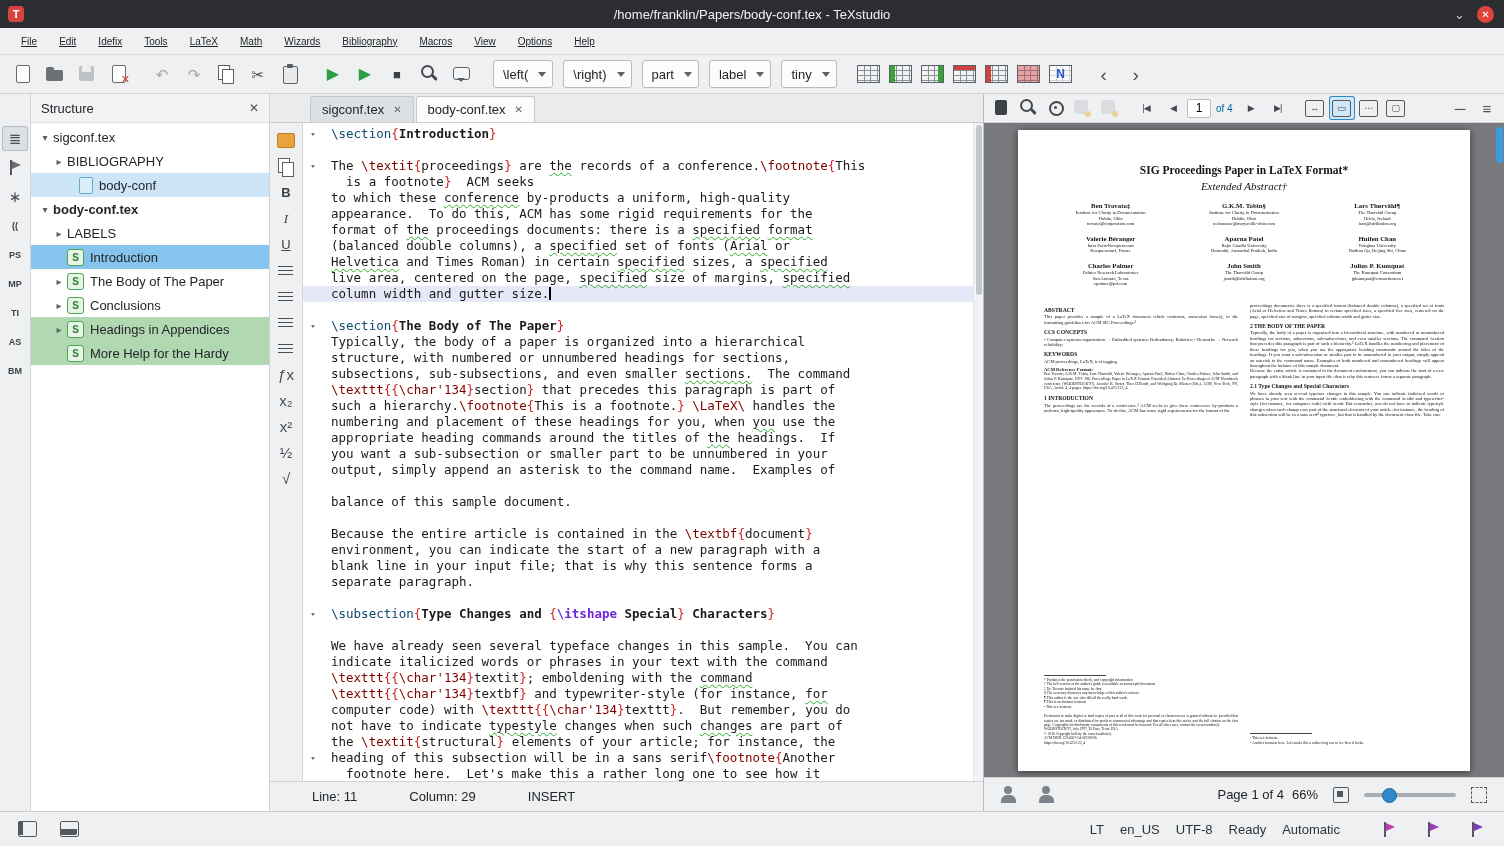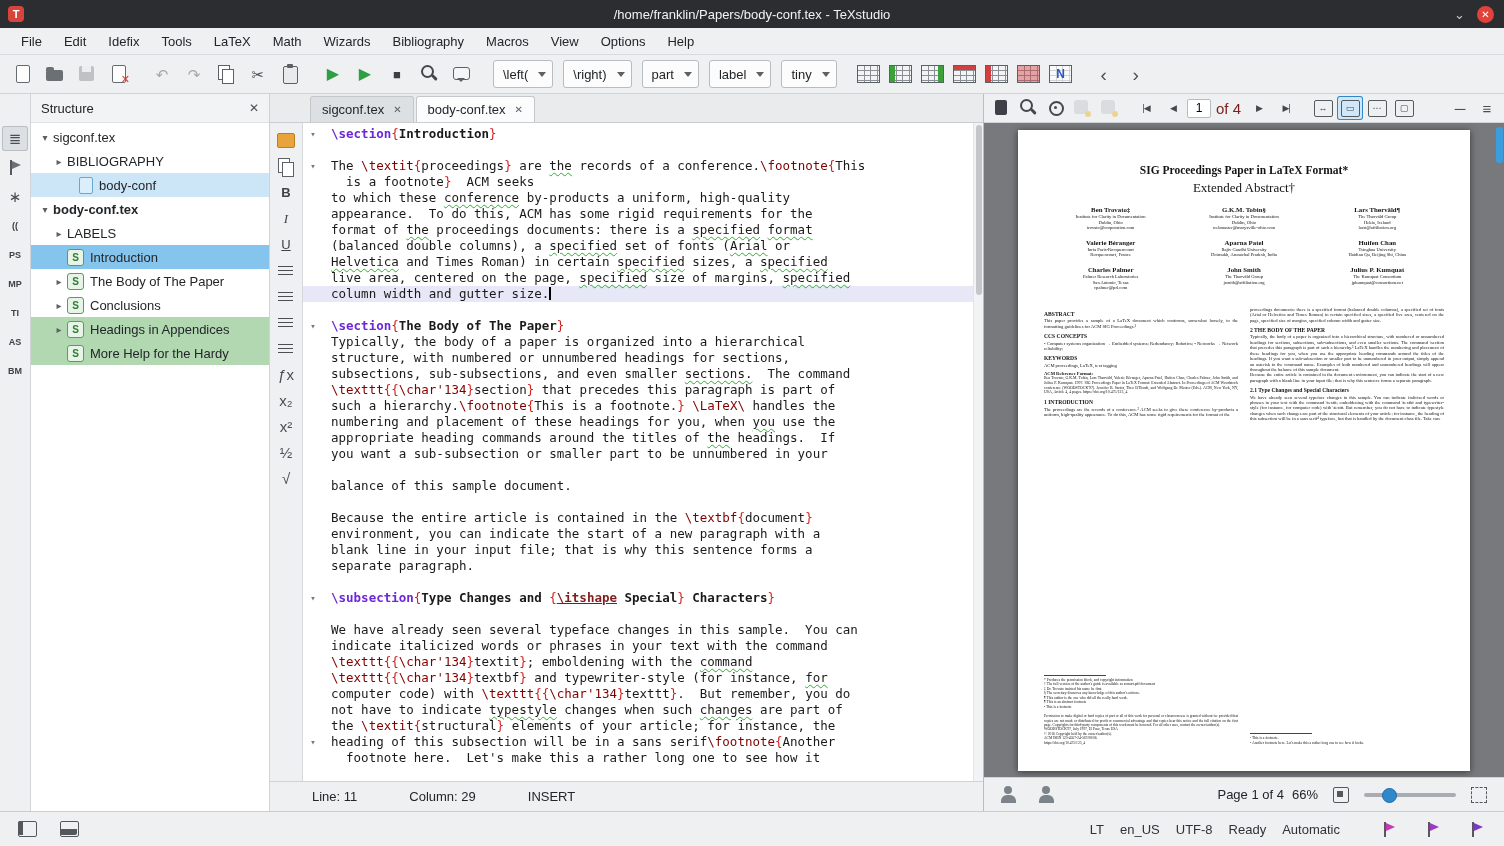--- a/index.html
+++ b/index.html
@@ -6,21 +6,21 @@
   #app{width:1504px;height:846px;background:#eef0f1;font-family:"Liberation Sans","DejaVu Sans",sans-serif;color:#232629;display:flex;flex-direction:column;overflow:hidden;position:relative;}
   
   .titlebar{height:28px;background:#2b2d30;color:#fff;display:flex;align-items:center;flex:0 0 auto;position:relative;}
   .app-icon{width:16px;height:16px;border-radius:4px;background:#d8443c;color:#fff;font-size:11px;font-weight:bold;display:flex;align-items:center;justify-content:center;margin-left:8px;}
   .win-title{position:absolute;left:0;right:0;text-align:center;font-size:13px;color:#f2f2f2;}
   .win-controls{margin-left:auto;display:flex;align-items:center;gap:12px;margin-right:10px;z-index:2;}
   .win-shade{color:#c7c9cc;font-size:13px;cursor:default;}
   .win-close{width:17px;height:17px;border-radius:50%;background:#e0433b;color:#fff;font-size:10px;display:flex;align-items:center;justify-content:center;}
   
   .menubar{height:26px;background:#eef0f1;border-bottom:1px solid #d8dbde;display:flex;align-items:center;padding-left:10px;flex:0 0 auto;}
-  .menu-item{padding:16px 11px;font-size:13px;height:100%;display:flex;align-items:center;}
+  .menu-item{padding:16px 11px;font-size:10px;height:100%;display:flex;align-items:center;text-decoration:underline;}
   
   .toolbar{height:38px;background:#eef0f1;border-bottom:1px solid #cfd3d6;display:flex;align-items:center;padding:0 8px;gap:2px;flex:0 0 auto;}
   .tb-btn{width:30px;height:28px;display:inline-flex;align-items:center;justify-content:center;border-radius:3px;position:relative;}
   .tb-btn.disabled{opacity:.45;}
   .tb-sep{width:9px;height:24px;}
   .glyph{font-size:15px;color:#4a4f54;line-height:1;}
   .g-green{color:#2f9e44;font-size:16px;}
   .g-dark{color:#3b4045;font-size:13px;}
   .dd{height:26px;background:#fcfcfc;border:1px solid #b7bcc1;border-radius:3px;display:inline-flex;align-items:center;padding:0 6px 0 9px;font-size:13px;margin:0 4px;gap:10px;}
   .dd .arr{width:0;height:0;border-left:4px solid transparent;border-right:4px solid transparent;border-top:5px solid #5c6166;}
@@ -100,45 +100,45 @@
   .mini-btn .bB{font-weight:bold;font-size:13px;}
   .mini-btn .bI{font-style:italic;font-family:"Liberation Serif",serif;font-size:13px;}
   .mini-btn .bU{text-decoration:underline;font-size:13px;}
   
   .editor-wrap{flex:1;display:flex;min-width:0;background:#fff;}
   .editor{flex:1;font-family:"DejaVu Sans Mono","Liberation Mono",monospace;font-size:12.5px;line-height:16px;padding-top:3px;overflow:hidden;color:#1a1a1a;}
   .code-line{height:16px;display:flex;white-space:pre;}
   .code-line.current{background:#e6e8f7;}
   .gutter{width:20px;flex:0 0 auto;color:#6f757a;font-size:9px;display:flex;align-items:center;justify-content:center;}
   .code-text{padding-left:8px;}
-  .tk-k{color:#6d28d9;font-weight:bold;}
+  .tk-k{color:#0c4a6e;}
   .tk-c{color:#800000;}
-  .tk-cb{color:#7f1d1d;font-weight:bold;text-decoration:underline;}
+  .tk-cb{color:#6d28d9;font-weight:bold;}
   .tk-b{color:#d02020;}
   .tk-bt{font-weight:bold;}
   .tk-u{text-decoration:underline wavy #2fae2f 1px;text-underline-offset:2px;}
   .caret{display:inline-block;width:1.5px;height:13px;background:#000;vertical-align:-2px;}
   .editor-scrollbar{width:9px;background:#f2f3f4;border-left:1px solid #e2e5e7;position:relative;flex:0 0 auto;}
   .editor-scrollbar .thumb{position:absolute;top:2px;left:1.5px;width:6px;height:170px;background:#c3c7cb;border-radius:3px;}
   .editor-status{height:29px;background:#eef0f1;border-top:1px solid #cfd3d6;display:flex;align-items:center;padding-left:42px;gap:52px;font-size:13px;flex:0 0 auto;}
   
   .pdf{flex:1;display:flex;flex-direction:column;border-left:1px solid #b9bdc1;min-width:0;}
   .pdf-toolbar{height:28px;background:#eef0f1;border-bottom:1px solid #cfd3d6;display:flex;align-items:center;padding:0 4px;gap:1px;font-size:12px;flex:0 0 auto;}
   .pdf-toolbar .tb-btn{width:26px;height:24px;}
   .pg-input{width:22px;height:17px;border:1px solid #b7bcc1;border-radius:2px;font-size:12px;text-align:center;padding:0;background:#fff;}
-  .pg-total{margin:0 4px;color:#7f1d1d;font-size:15px;white-space:nowrap;}
+  .pg-total{margin:0 4px;color:#0369a1;font-size:10px;white-space:nowrap;}
   .navg{font-size:9px;color:#44484d;letter-spacing:-1px;}
   .fitbox{width:17px;height:15px;border:1.5px solid #565b60;border-radius:2px;display:flex;align-items:center;justify-content:center;font-size:9px;color:#44484d;}
   .tb-btn.active{background:#cfe7f8;box-shadow:inset 0 0 0 1px #2f88c9;border-radius:3px;}
   .pdf-content{flex:1;background:#77797c;position:relative;overflow:hidden;}
   .pdf-vscroll{position:absolute;right:1px;top:4px;width:7px;height:36px;background:#3b9ddd;border-radius:3px;}
   
   .page{width:452px;height:641px;background:#fff;box-shadow:0 1px 7px rgba(0,0,0,.55);margin:7px auto 0;padding:34px 26px 26px;box-sizing:border-box;font-family:"Liberation Serif","DejaVu Serif",serif;color:#141414;display:flex;flex-direction:column;overflow:hidden;}
   .pdf-title{text-align:center;font-size:11.5px;font-weight:bold;}
-  .pdf-subtitle{text-align:center;font-size:13px;margin-top:4px;}
+  .pdf-subtitle{text-align:center;font-size:11px;margin-top:4px;font-style:italic;}
   .authors{display:flex;flex-wrap:wrap;margin-top:10px;}
   .author{width:33.33%;text-align:center;margin-bottom:8px;box-sizing:border-box;padding:0 3px;}
   .author .a-name{font-size:6.8px;font-weight:bold;margin-bottom:1px;}
   .author .a-line{font-size:4.6px;line-height:5.6px;}
   .pdf-cols{flex:1;display:flex;gap:12px;margin-top:8px;min-height:0;}
   .pcol{flex:1;display:flex;flex-direction:column;min-width:0;}
   .pdf-h{font-size:5.6px;font-weight:bold;margin:4px 0 1.5px;}
   .pdf-h2{font-size:4.6px;font-weight:bold;margin-top:3px;}
   .pdf-p{font-size:4.6px;line-height:5.4px;text-align:justify;}
   .pdf-ref{font-size:3.9px;line-height:4.7px;text-align:justify;}
@@ -441,20 +441,21 @@
               <div class="code-line"><span class="gutter"></span><span class="code-text"></span></div>
               <div class="code-line"><span class="gutter">▾</span><span class="code-text"><span class="tk-k">\section</span><span class="tk-b">{</span><span class="tk-bt">The Body of The Paper</span><span class="tk-b">}</span></span></div>
               <div class="code-line"><span class="gutter"></span><span class="code-text"><span class="tk-t">Typically, the body of a paper is organized into a hierarchical</span></span></div>
               <div class="code-line"><span class="gutter"></span><span class="code-text"><span class="tk-t">structure, with numbered or unnumbered headings for sections,</span></span></div>
               <div class="code-line"><span class="gutter"></span><span class="code-text"><span class="tk-t">subsections, sub-subsections, and even smaller </span><span class="tk-u">sections.</span><span class="tk-t">  The command</span></span></div>
               <div class="code-line"><span class="gutter"></span><span class="code-text"><span class="tk-c">\texttt</span><span class="tk-b">{{</span><span class="tk-c">\char'134</span><span class="tk-b">}</span><span class="tk-t">section</span><span class="tk-b">}</span><span class="tk-t"> that precedes this paragraph is part of</span></span></div>
               <div class="code-line"><span class="gutter"></span><span class="code-text"><span class="tk-t">such a hierarchy.</span><span class="tk-c">\footnote</span><span class="tk-b">{</span><span class="tk-t">This is a footnote.</span><span class="tk-b">}</span><span class="tk-t"> </span><span class="tk-c">\LaTeX\</span><span class="tk-t"> handles the</span></span></div>
               <div class="code-line"><span class="gutter"></span><span class="code-text"><span class="tk-t">numbering and placement of these headings for you, when </span><span class="tk-u">you</span><span class="tk-t"> use the</span></span></div>
               <div class="code-line"><span class="gutter"></span><span class="code-text"><span class="tk-t">appropriate heading commands around the titles of </span><span class="tk-u">the</span><span class="tk-t"> headings.  If</span></span></div>
               <div class="code-line"><span class="gutter"></span><span class="code-text"><span class="tk-t">you want a sub-subsection or smaller part to be unnumbered in your</span></span></div>
+              <div class="code-line"><span class="gutter"></span><span class="code-text"><span class="tk-t">output, simply append an asterisk to the command name.  Examples of</span></span></div>
               <div class="code-line"><span class="gutter"></span></div>
               <div class="code-line"><span class="gutter"></span><span class="code-text"><span class="tk-t">balance of this sample document.</span></span></div>
               <div class="code-line"><span class="gutter"></span><span class="code-text"></span></div>
               <div class="code-line"><span class="gutter"></span><span class="code-text"><span class="tk-t">Because the entire article is contained in the </span><span class="tk-c">\textbf</span><span class="tk-b">{</span><span class="tk-t">document</span><span class="tk-b">}</span></span></div>
               <div class="code-line"><span class="gutter"></span><span class="code-text"><span class="tk-t">environment, you can indicate the start of a new paragraph with a</span></span></div>
               <div class="code-line"><span class="gutter"></span><span class="code-text"><span class="tk-t">blank line in your input file; that is why this sentence forms a</span></span></div>
               <div class="code-line"><span class="gutter"></span><span class="code-text"><span class="tk-t">separate paragraph.</span></span></div>
               <div class="code-line"><span class="gutter"></span><span class="code-text"></span></div>
               <div class="code-line"><span class="gutter">▾</span><span class="code-text"><span class="tk-k">\subsection</span><span class="tk-b">{</span><span class="tk-bt">Type Changes and </span><span class="tk-b">{</span><span class="tk-cb">\itshape</span><span class="tk-bt"> Special</span><span class="tk-b">}</span><span class="tk-bt"> Characters</span><span class="tk-b">}</span></span></div>
               <div class="code-line"><span class="gutter"></span><span class="code-text"></span></div>

